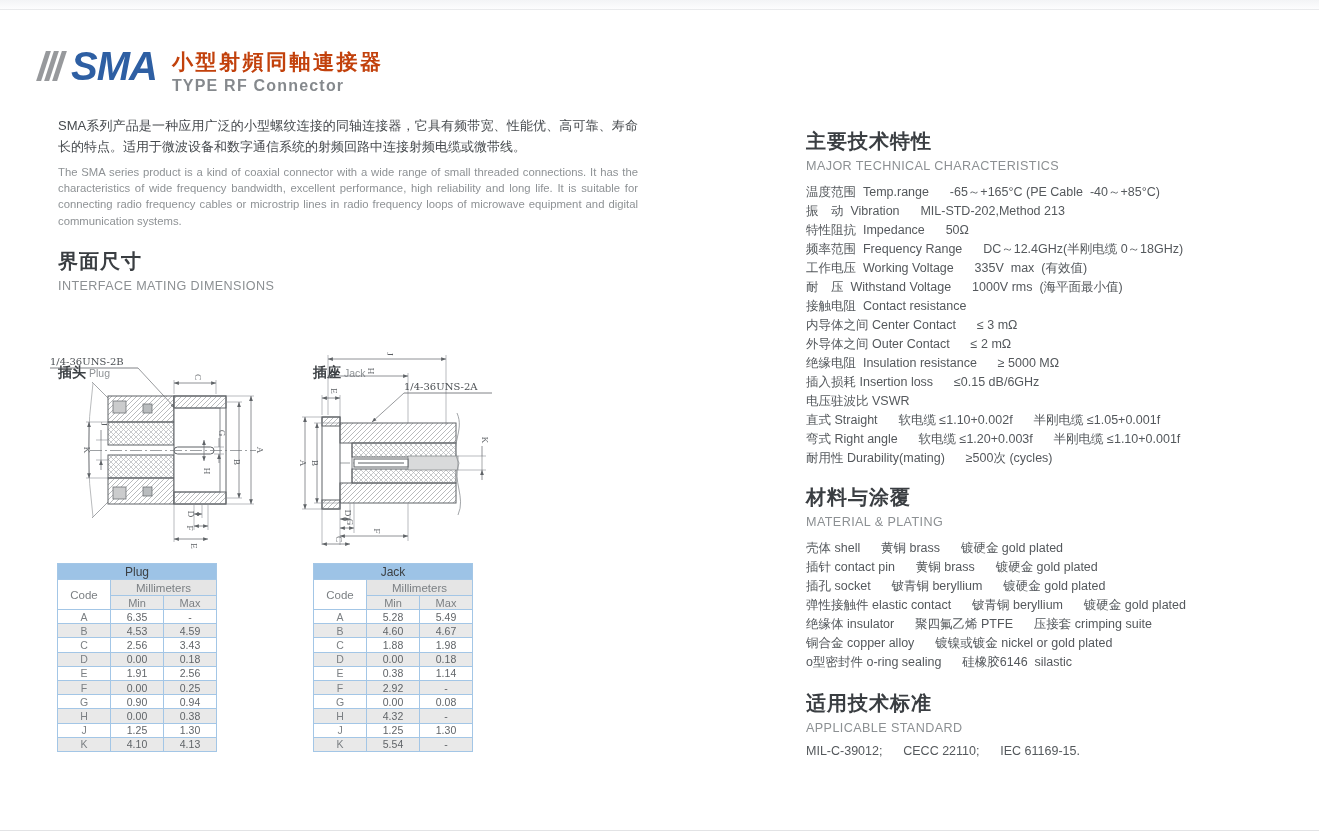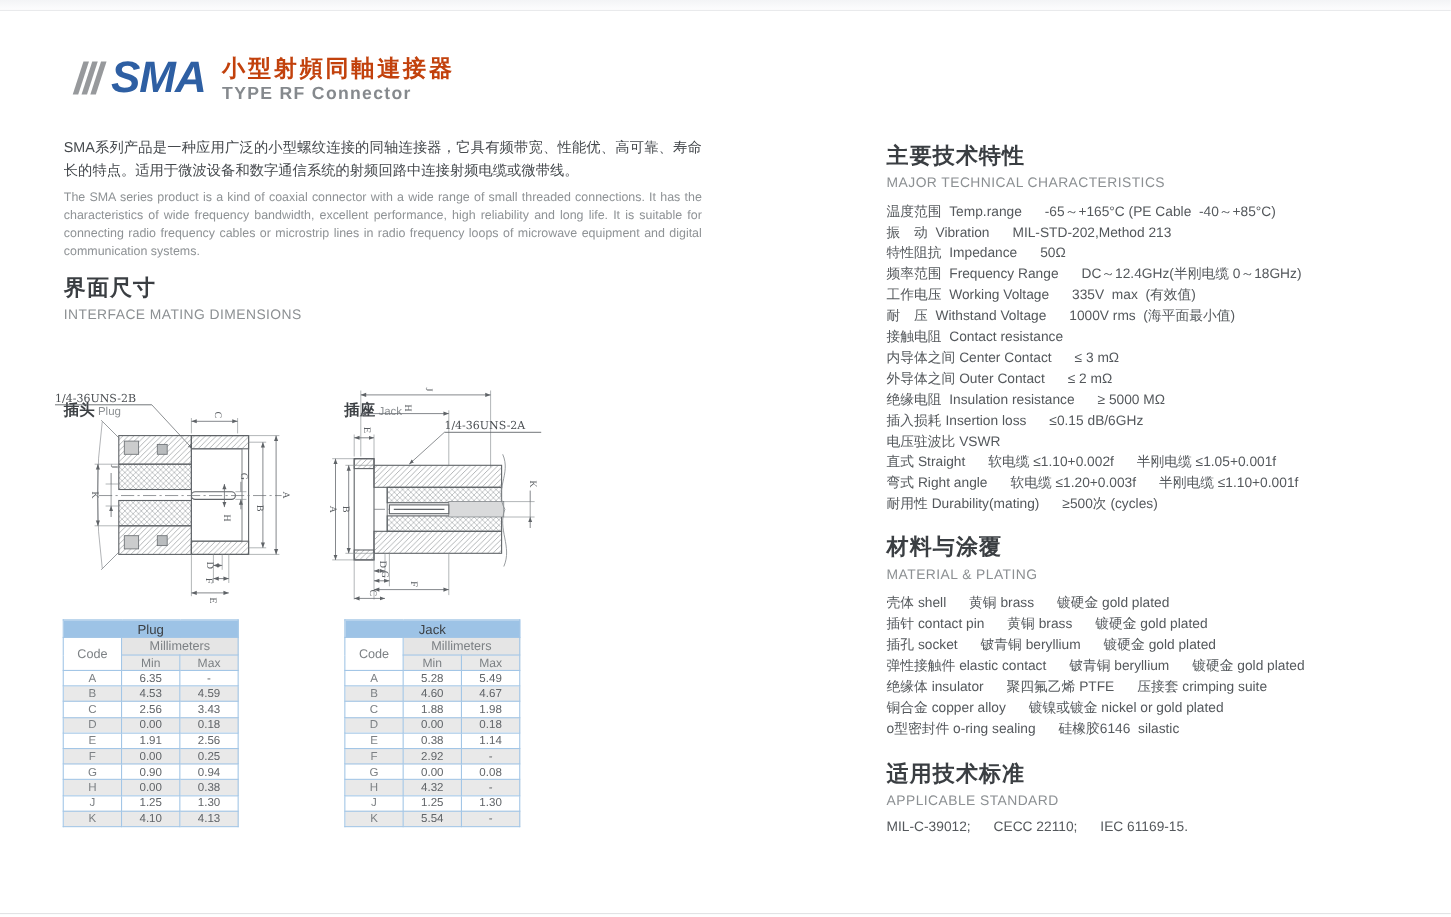--- a/index.html
+++ b/index.html
@@ -4,31 +4,31 @@
 <style>
   * { margin:0; padding:0; box-sizing:border-box; }
   html,body { background:#ffffff; }
   body { font-family:"Liberation Sans","DejaVu Sans",sans-serif; color:#4a4e52; }
   .page { position:relative; width:1319px; height:834px; background:#fff; overflow:hidden; }
   .top-shade { position:absolute; top:0; left:0; right:0; height:10px;
     background:linear-gradient(#f3f4f6,#fdfdfe); border-bottom:1px solid #e9eaec; }
   .bottom-edge { position:absolute; left:0; right:0; bottom:3px; height:1px; background:#e2e3e5; }
 
   
-  .brand { position:absolute; left:71px; top:46px; display:flex; align-items:center; }
+  .brand { position:absolute; left:41px; top:46px; display:flex; align-items:flex-start; }
   .logo { display:flex; align-items:center; }
   .stripes { display:flex; margin-right:6px; }
   .stripes i { display:block; width:5px; height:30px; background:#97999c; transform:skewX(-18deg); margin-right:3px; }
   .brand-name { font-size:40px; font-weight:bold; font-style:italic; color:#2e5fa3; letter-spacing:-1px; line-height:1; }
   .brand-titles { margin-left:15px; padding-top:2px; }
   .t-zh { font-size:21px; font-weight:600; color:#c2410c; letter-spacing:2.5px; }
   .t-en { font-size:16px; font-weight:bold; color:#85898d; letter-spacing:1.2px; margin-top:1px; }
 
   
-  .intro { position:absolute; left:58px; top:116px; width:580px;margin-top:8px; }
+  .intro { position:absolute; left:58px; top:116px; width:580px; }
   .intro .zh { font-size:13px; color:#45494d; line-height:1.6; text-align:justify; }
   .intro .en { font-size:11.3px; color:#8e9295; line-height:1.45; text-align:justify; margin-top:6px; }
 
   
   .sec-zh { font-size:20px; font-weight:bold; color:#3a3e42; letter-spacing:1px; }
   .sec-en { font-size:12.6px; color:#8c9093; letter-spacing:.4px; margin-top:4px; }
 
   .interface-head { position:absolute; left:58px; top:248px; }
   .part-label { position:absolute; top:320px; font-size:14px; font-weight:bold; color:#3d4145;margin-top:44px; }
   .part-label .sub { font-size:10.5px; font-weight:normal; color:#8e9295; margin-left:3px; }

